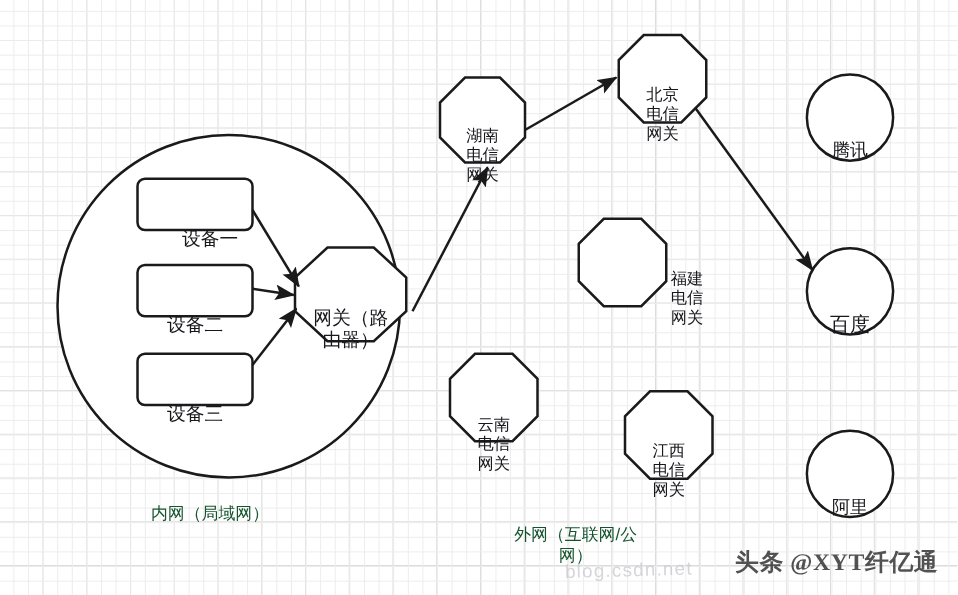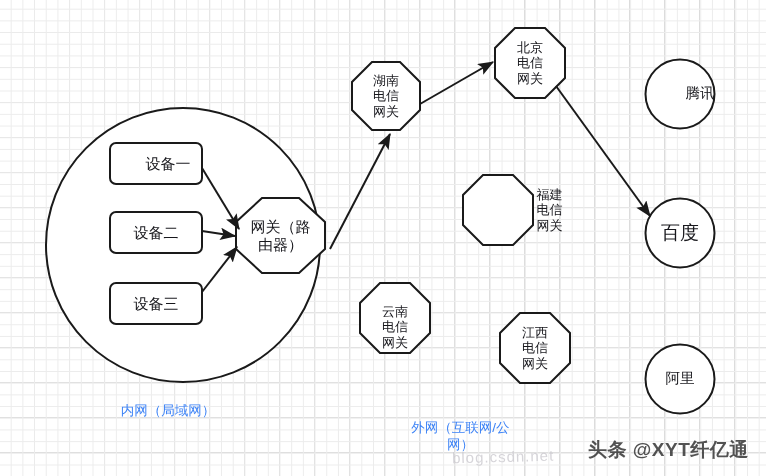--- a/index.html
+++ b/index.html
@@ -45,24 +45,25 @@
   .node-label {
     position: absolute;
     display: flex;
     align-items: center;
     justify-content: center;
     text-align: center;
     color: #17171c;
     line-height: 1.18;
     white-space: pre-line;
     pointer-events: none;
+    margin-top: 28px;
   }
   .free-label {
     position: absolute;
-    color: #3b82f6;
+    color: #14532d;
     font-size: 13.5px;
     line-height: 1.25;
     text-align: center;
     white-space: pre-line;
   }
   .wm-main {
     position: absolute;
     color: #3b3b3b;
     font-weight: bold;
     font-size: 19px;
@@ -138,22 +139,22 @@
 <div class="node-label" style="left:463px;top:175px;width:93px;height:70px;font-size:13px;padding-left:40px;">福建
 电信
 网关</div>
 <div class="node-label" style="left:360px;top:283px;width:70px;height:88px;font-size:13px;">云南
 电信
 网关</div>
 <div class="node-label" style="left:500px;top:313px;width:70px;height:70px;font-size:13px;border-radius:17px;">江西
 电信
 网关</div>
 
-<div class="node-label" style="left:665px;top:59px;width:70px;height:70px;font-size:14.5px;">腾讯</div>
-<div class="node-label" style="left:645px;top:198px;width:70px;height:70px;font-size:19px;">百度</div>
+<div class="node-label" style="left:645px;top:59px;width:70px;height:70px;font-size:14.5px;">腾讯</div>
+<div class="node-label" style="left:645px;top:198px;width:70px;height:70px;font-size:16px;">百度</div>
 <div class="node-label" style="left:645px;top:344px;width:70px;height:70px;font-size:14.5px;">阿里</div>
 
 <div class="free-label" style="left:88px;top:403px;width:160px;">内网（局域网）</div>
 <div class="free-label" style="left:398px;top:420px;width:125px;">外网（互联网/公
 网）</div>
 
 <div class="wm-faint" style="left:452px;top:448px;">blog.csdn.net</div>
-<div class="wm-main" style="left:588px;top:437px;">头条 @XYT纤亿通</div>
+<div class="wm-main" style="left:588px;top:437px;font-family:Liberation Serif, serif;">头条 @XYT纤亿通</div>
 
 </body></html>

